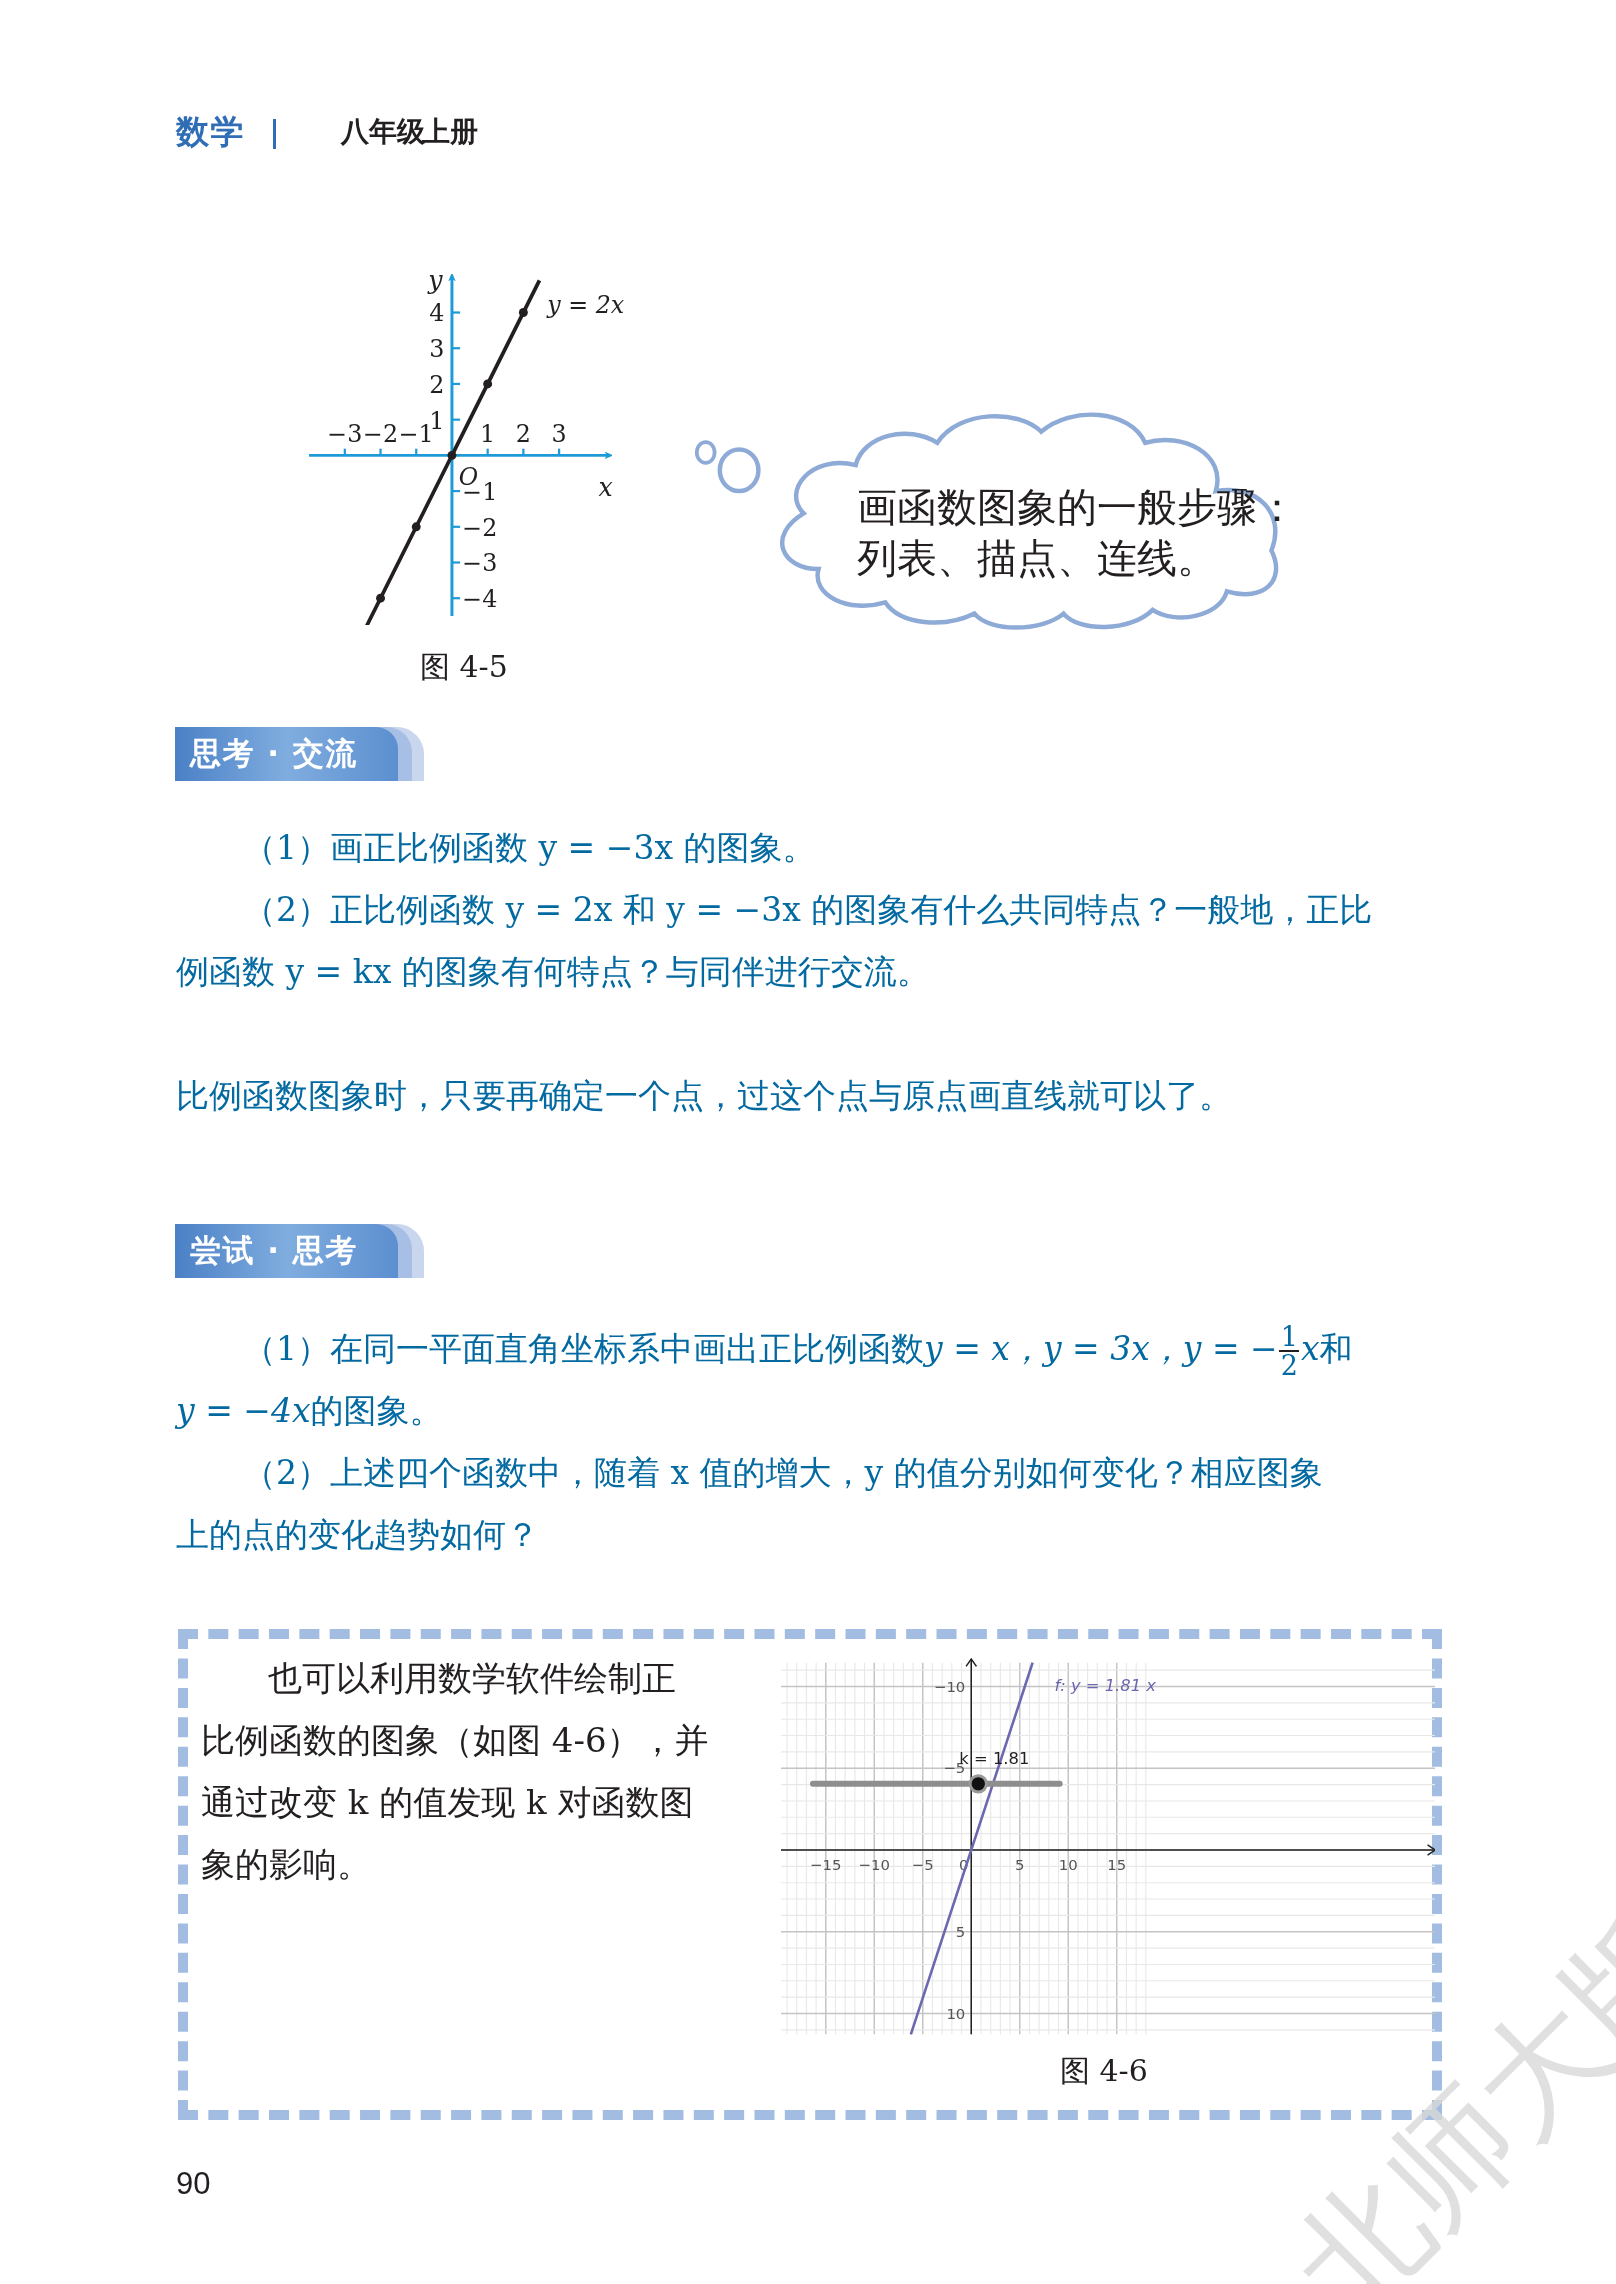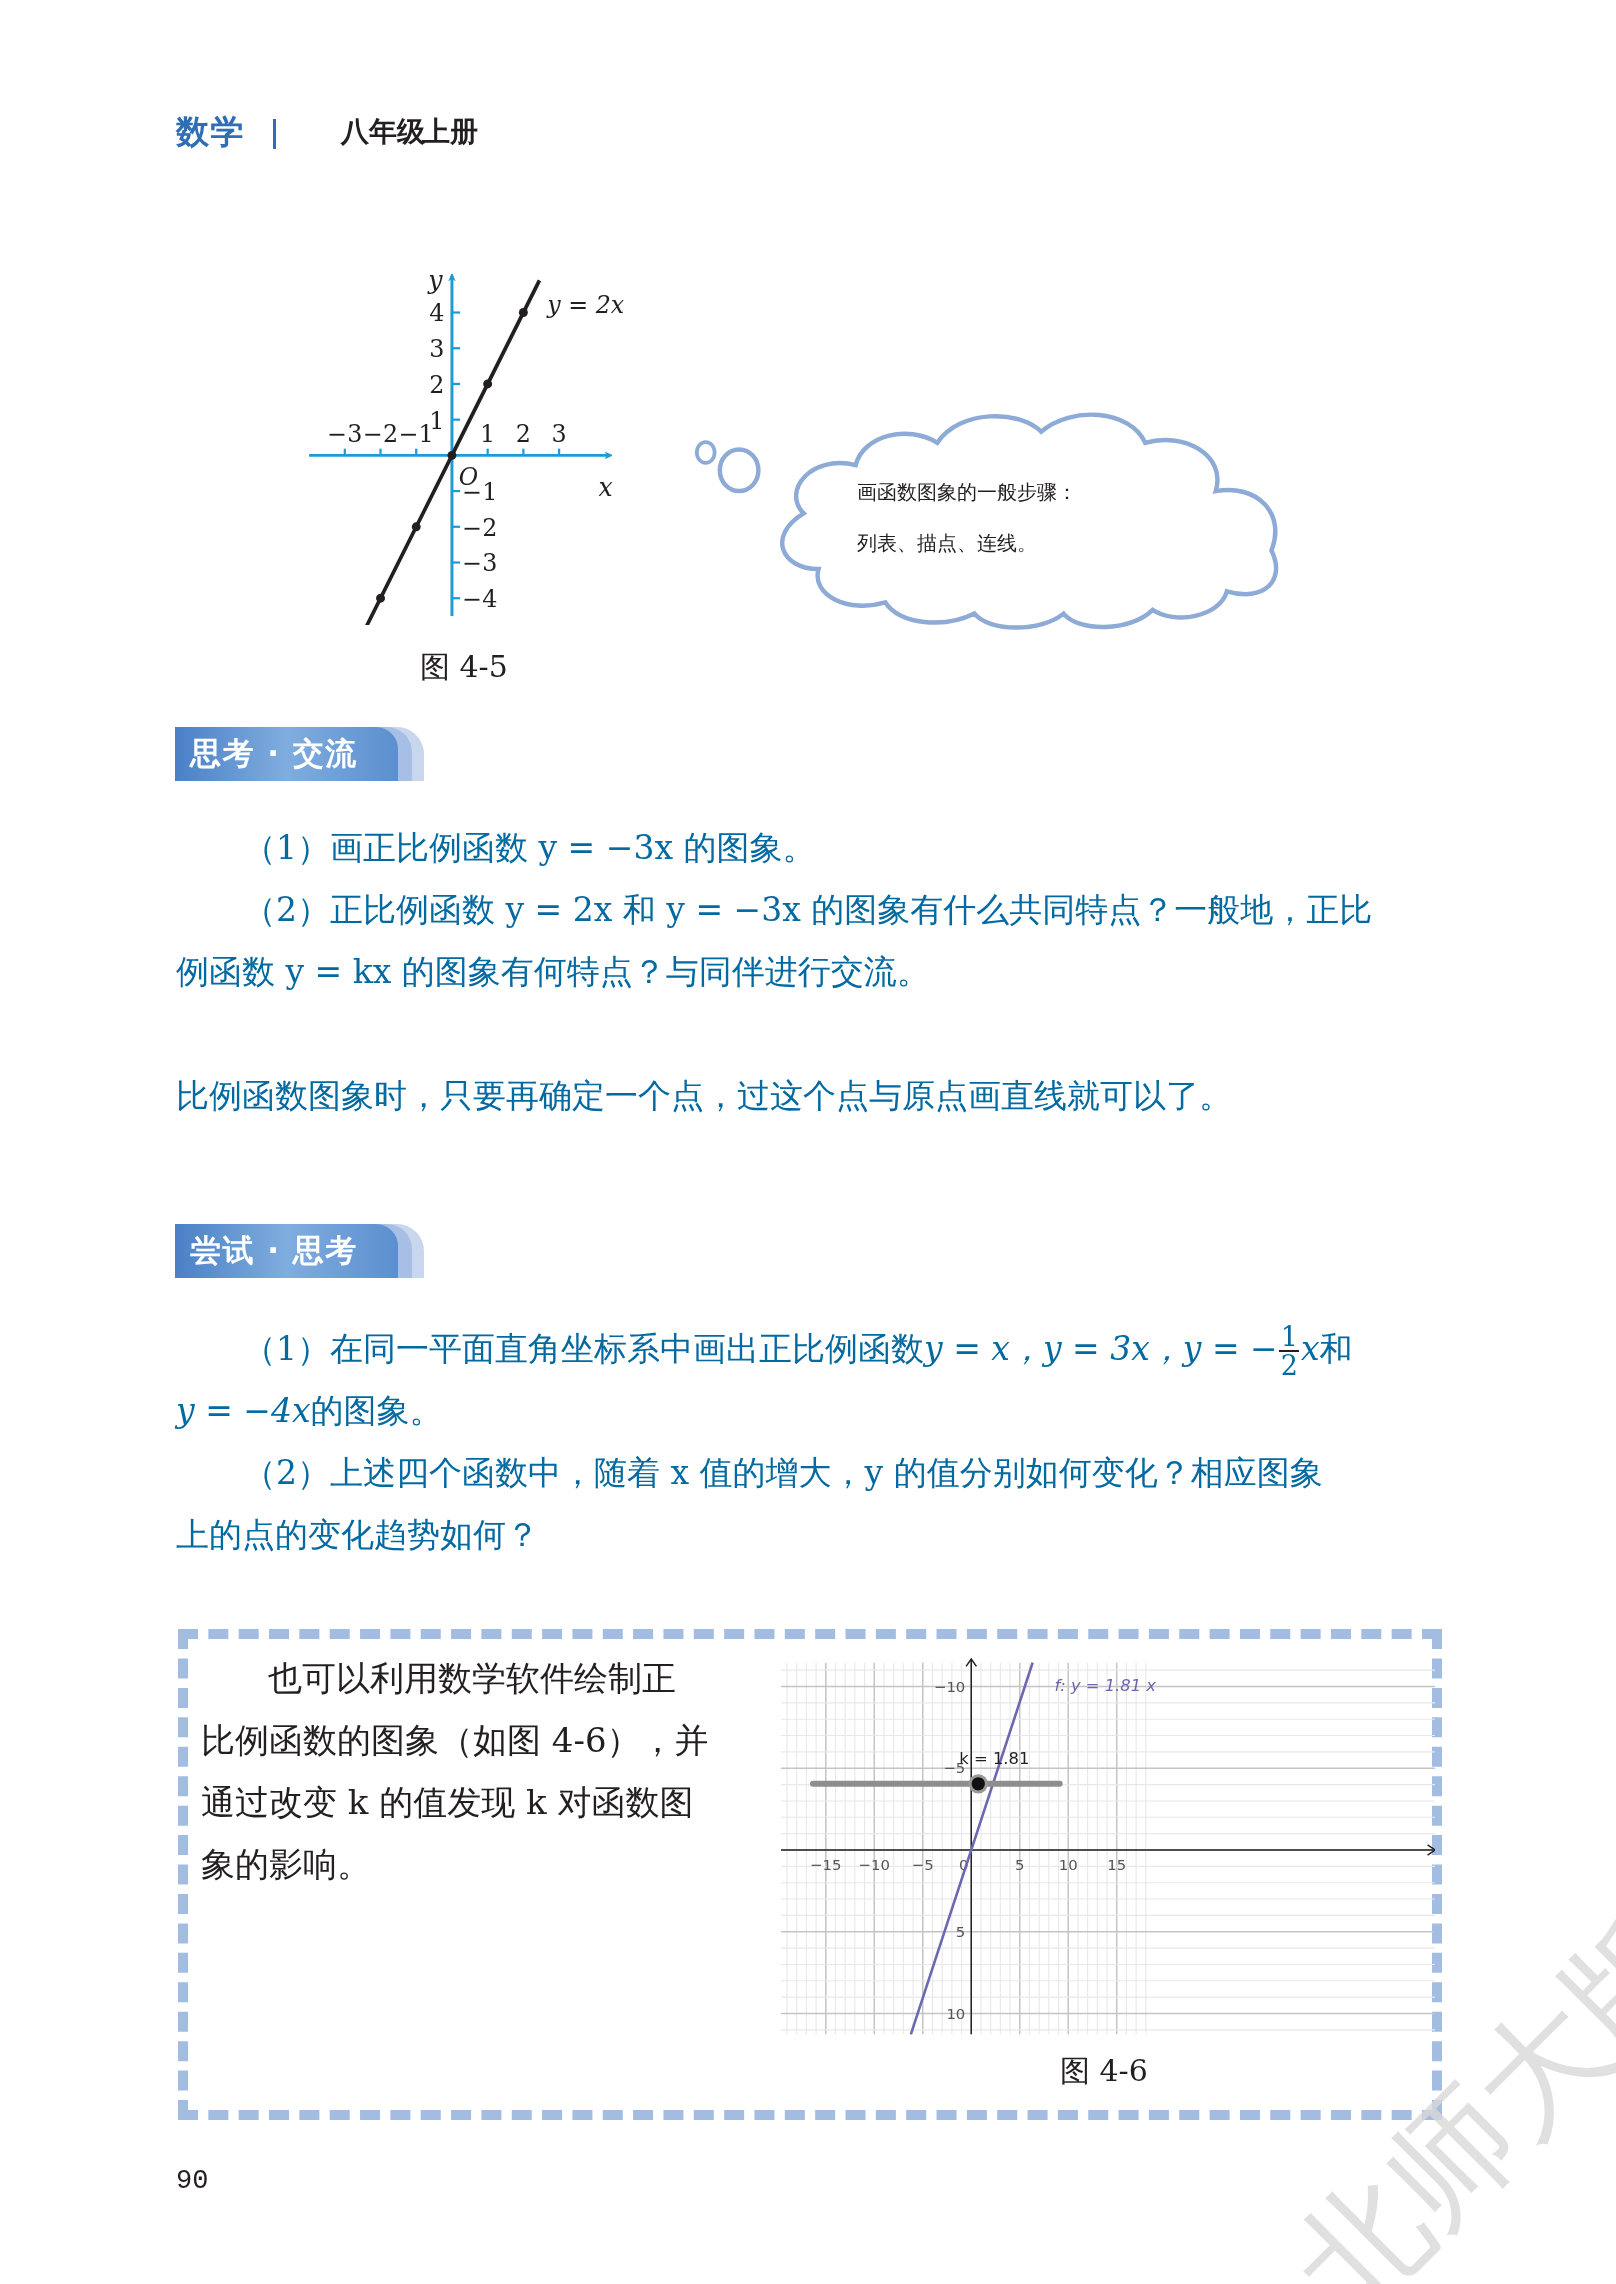--- a/index.html
+++ b/index.html
@@ -15,21 +15,21 @@
                font-weight: bold; font-size: 28px; color: #231f20; margin-left: 40px; }
   .hdr-vol { left: 422px; top: 113px; font-family: "DejaVu Sans", "Liberation Sans", sans-serif;
              font-weight: bold; font-size: 28px; color: #231f20; }
 
   
   .fig1 { left: 283px; top: 253px; width: 387px; height: 372px; }
   .fig-caption { font-size: 30px; color: #231f20; }
   .cap1 { left: 420px; top: 647px; }
 
   .bubble { left: 692px; top: 402px; width: 654px; height: 245px; }
-  .bubble-text { left: 857px; top: 467px; font-size: 20px; line-height: 51px;
+  .bubble-text { left: 857px; top: 482px; font-size: 40px; line-height: 51px;
                  font-family: "DejaVu Sans", "Liberation Sans", sans-serif; color: #231f20; }
 
   
   .section-tag { width: 245px; height: 54px; }
   .section-tag .t1 { position: absolute; left: 0; top: 0; width: 249px; height: 54px;
                      background: #c8d6ee; border-radius: 0 27px 0 0; }
   .section-tag .t2 { position: absolute; left: 0; top: 0; width: 237px; height: 54px;
                      background: #a7bfe4; border-radius: 0 25px 0 0; }
   .section-tag .t3 { position: absolute; left: 0; top: 0; width: 223px; height: 54px;
                      background: linear-gradient(90deg, #4a80c6 0%, #80addf 50%, #5c8fd0 100%);
@@ -55,22 +55,22 @@
 
   
   .dbox { left: 178px; top: 1629px; width: 1264px; height: 491px;
           border: 10.4px dashed #a3bce2; box-sizing: border-box; }
   .dbox-text { left: 201px; top: 1647px; width: 550px; font-size: 34px; line-height: 62px; }
   .dbox-text .line { display: block; white-space: nowrap; }
 
   .fig2 { left: 781px; top: 1655px; width: 654px; height: 387px; }
   .cap2 { left: 1060px; top: 2051px; }
 
-  .page-num { left: 176px; top: 2166px; font-family: Liberation Mono, monospace;
-              font-size: 27px; color: #231f20; }
+  .page-num { left: 176px; top: 2166px; font-family: Liberation Sans, sans-serif;
+              font-size: 31px; color: #231f20; }
 
   .watermark { left: 1130px; top: 1807px; width: 486px; height: 477px; pointer-events: none; }
 </style>
 </head>
 <body>
 
 <div class="abs hdr-subject">数学</div>
 <div class="abs hdr-sep"></div>
 <div class="abs hdr-grade">八年级</div>
 <div class="abs hdr-vol">上册</div>

